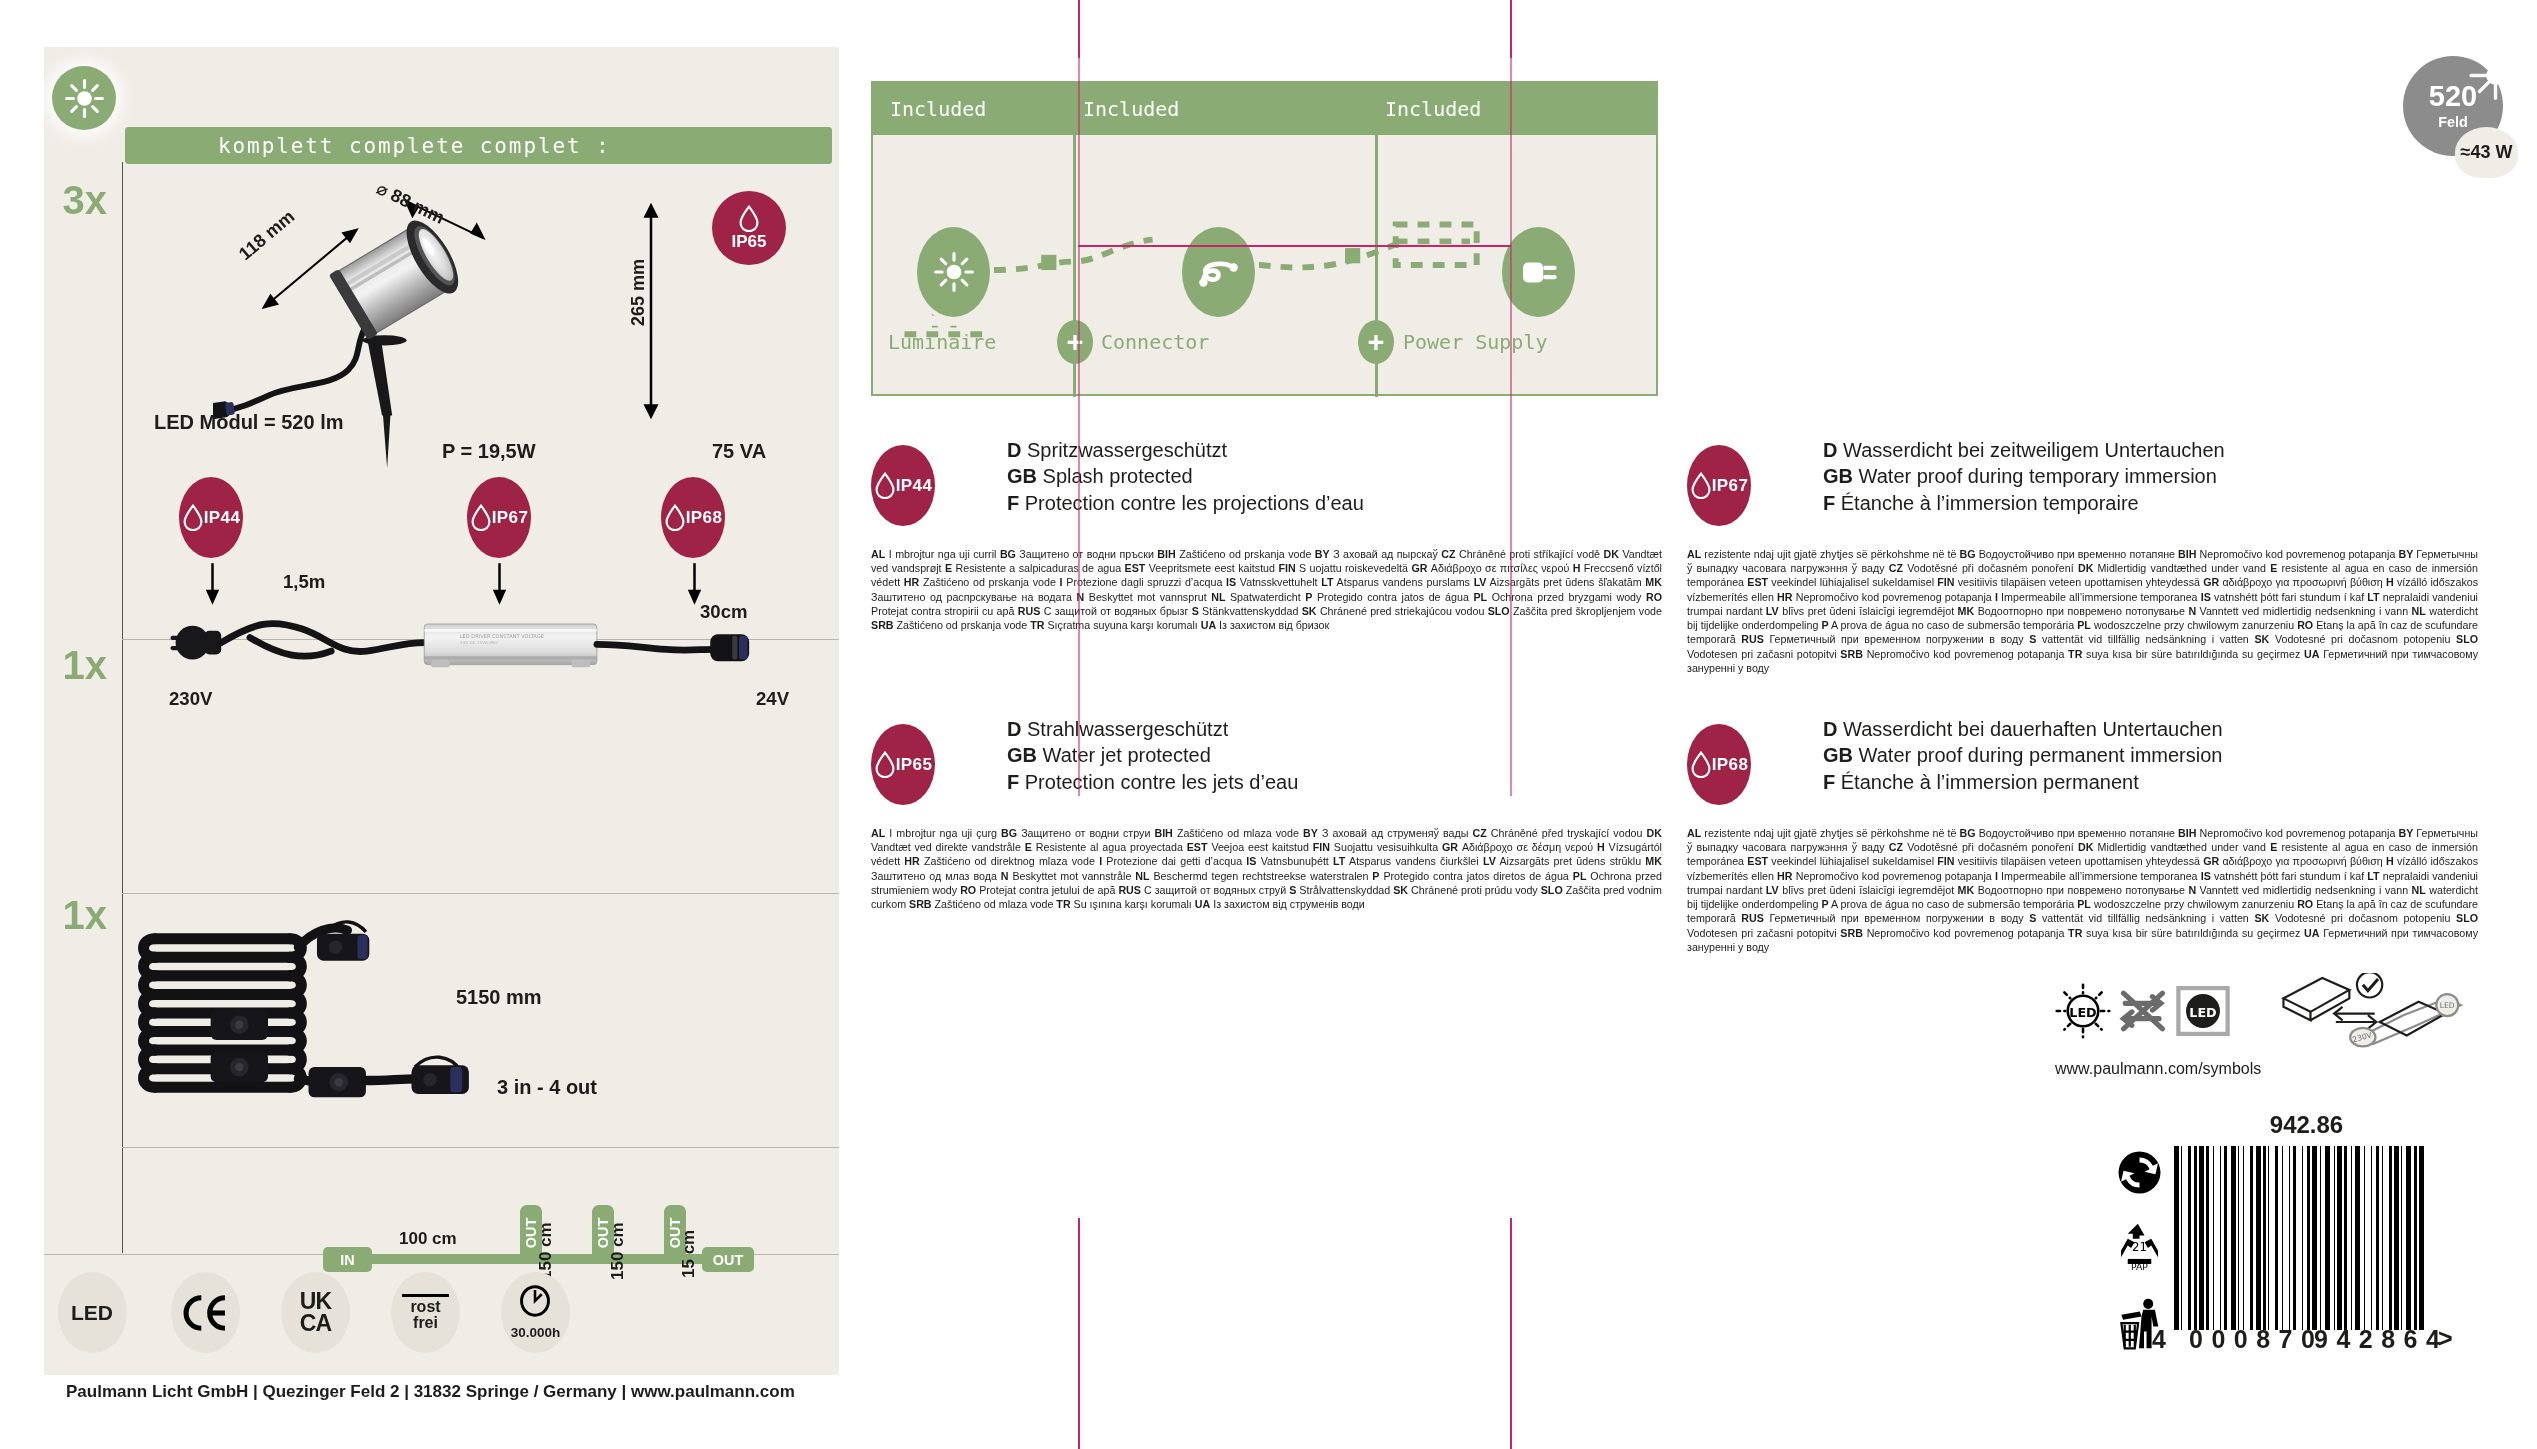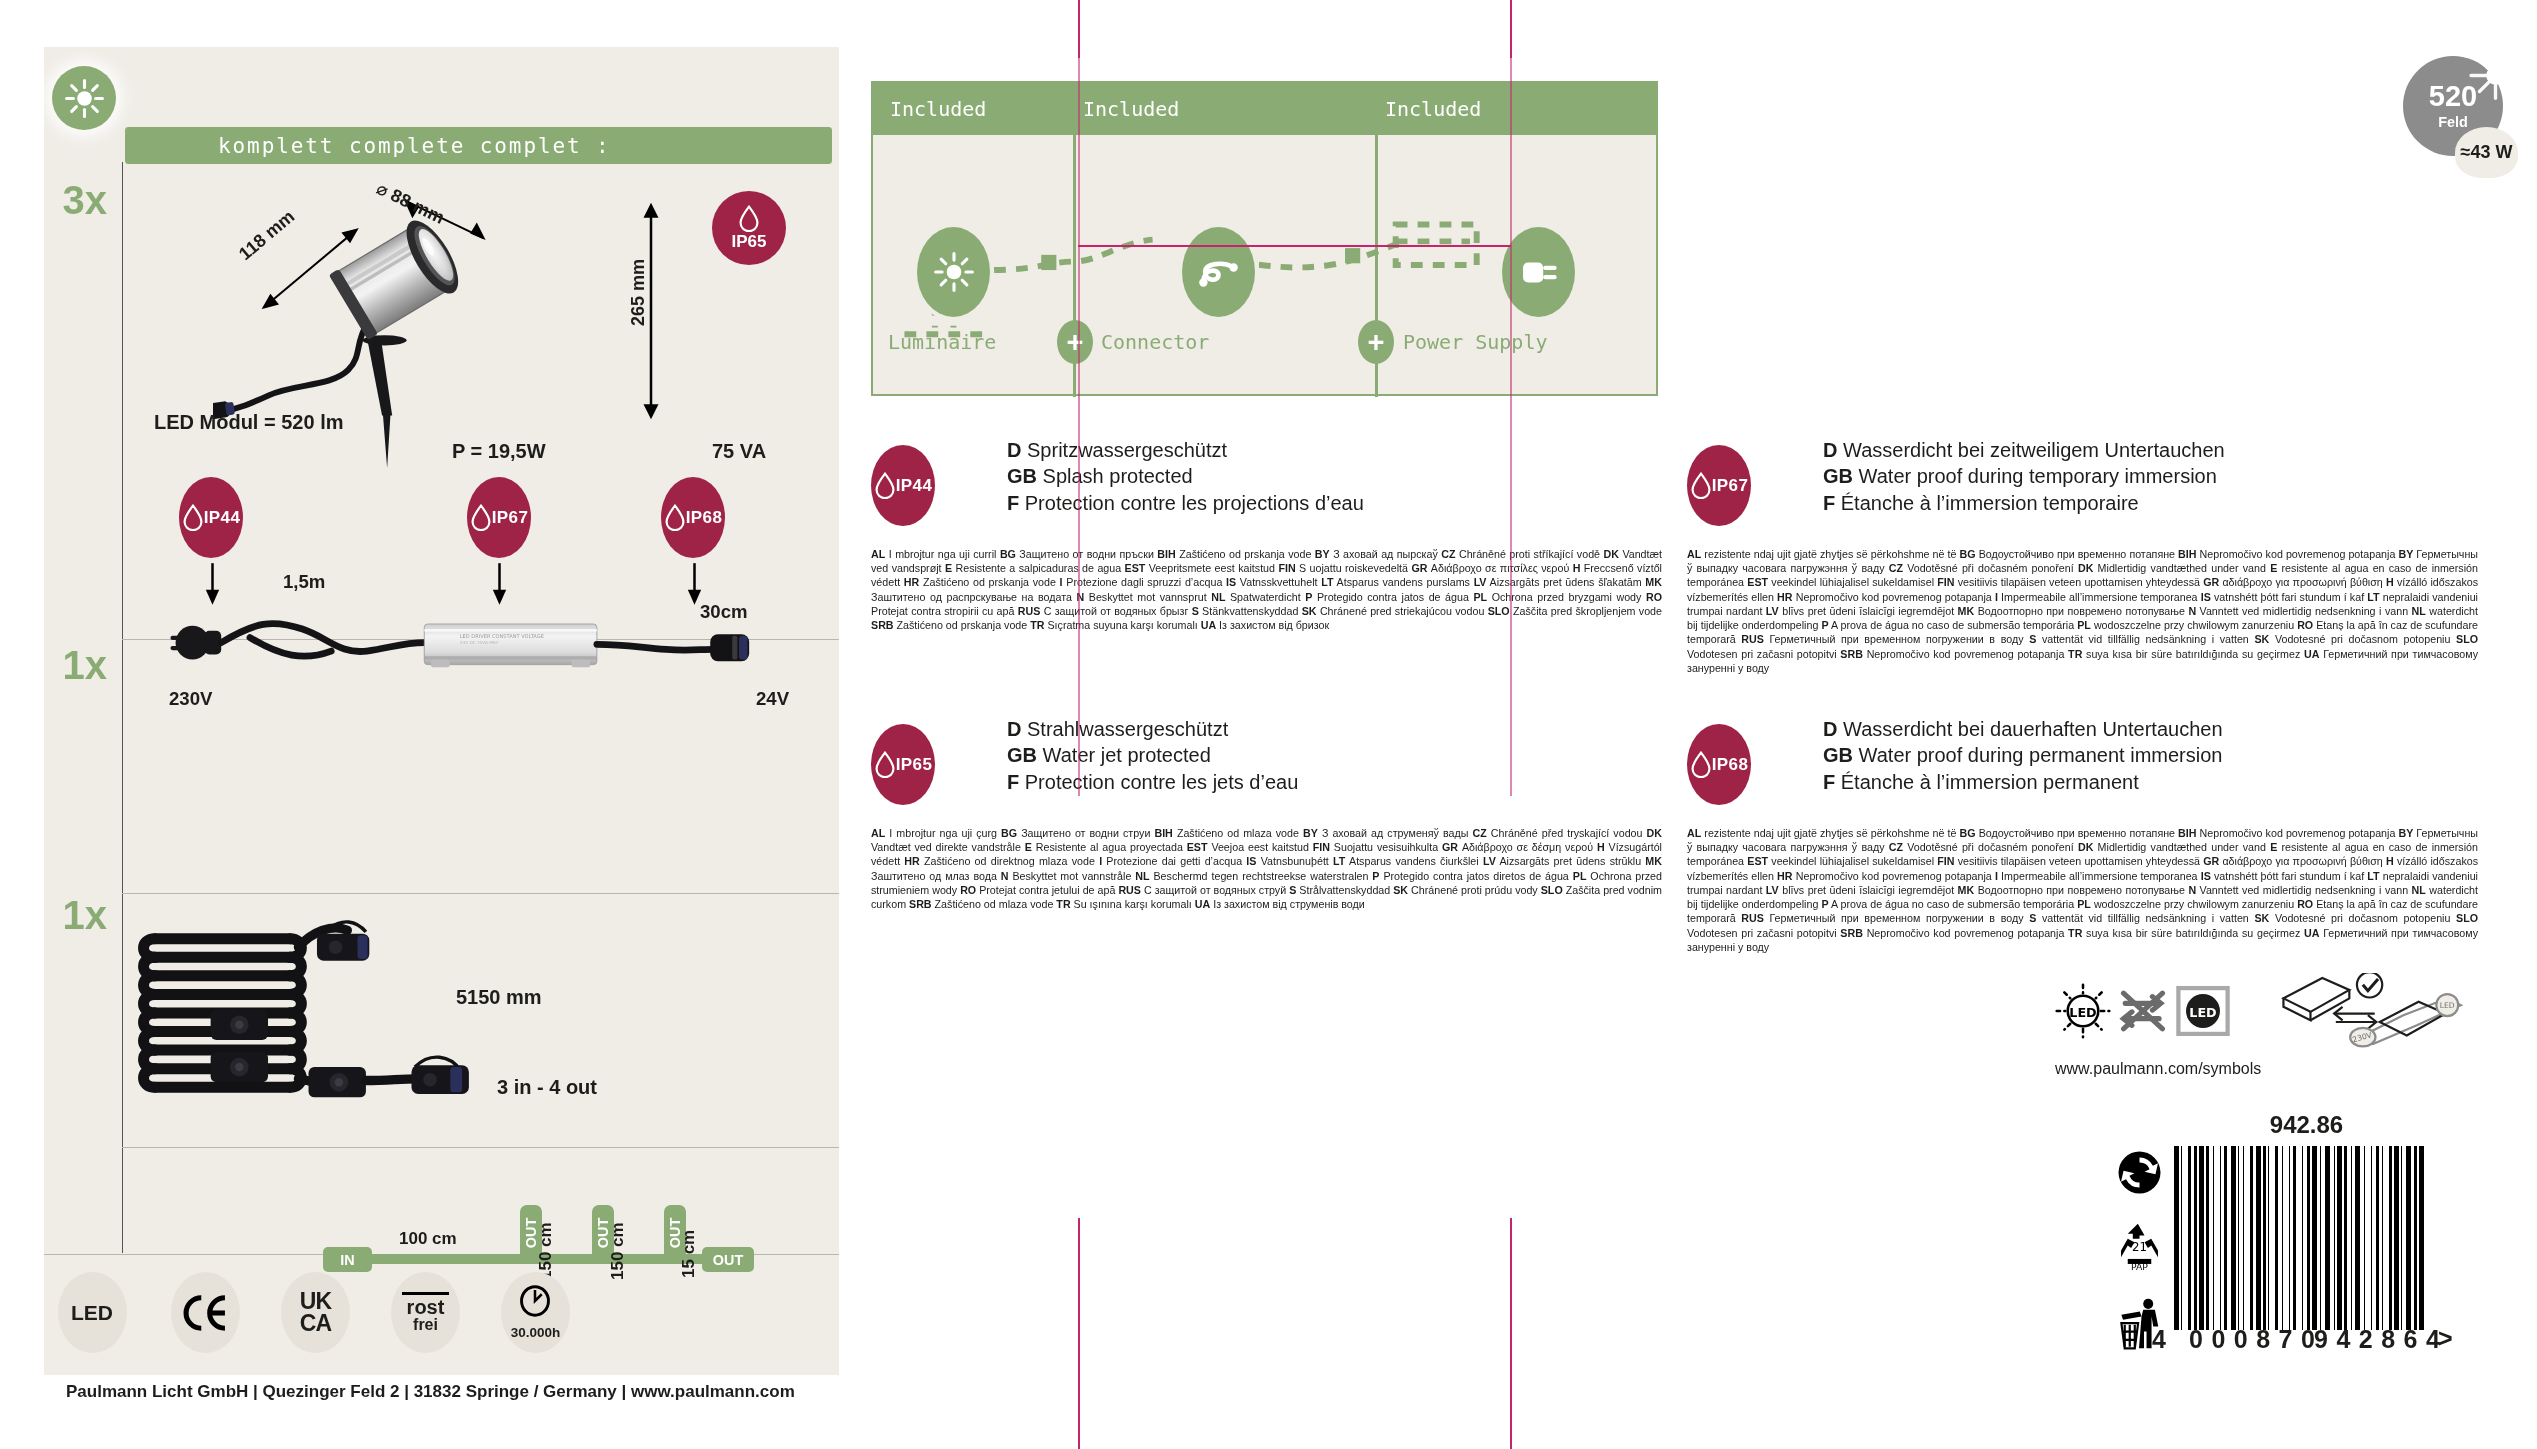--- a/index.html
+++ b/index.html
@@ -24,21 +24,21 @@
   #komplett-bar span{position:absolute;left:93px;top:6.8px;color:#fff;font-size:21px;
                      letter-spacing:1.9px;font-family:"DejaVu Sans Mono",monospace;}
 
   .qty{position:absolute;color:#8aac74;font-weight:bold;font-size:40px;}
   .vrule{position:absolute;width:0.8px;background:#55554f;}
   .hrule{position:absolute;height:0.8px;background:#b8b6ae;}
   .dimtxt{position:absolute;font-weight:bold;font-size:18px;white-space:nowrap;}
   #ledmodul{position:absolute;left:110px;top:364px;font-size:20px;font-weight:bold;}
 
   
-  #p-label{position:absolute;left:408px;top:393px;font-size:20px;font-weight:bold;text-align:right;}
+  #p-label{position:absolute;left:398px;top:393px;font-size:20px;font-weight:bold;text-align:right;}
   #va-label{position:absolute;left:668px;top:393px;font-size:20px;font-weight:bold;}
 
   .ip-oval{position:absolute;width:64px;height:81px;border-radius:50%;
            background:#9e2347;display:flex;flex-direction:row;
            align-items:center;justify-content:center;color:#fff;}
   .ip-oval .lbl{font-size:17px;font-weight:bold;letter-spacing:0.4px;margin-top:1.7px;}
   .ip-circle{position:absolute;width:74px;height:74px;border-radius:50%;
            background:#9e2347;display:flex;flex-direction:column;
            align-items:center;justify-content:center;color:#fff;}
   .ip-circle .lbl{font-size:17px;font-weight:bold;margin-top:0px;}
@@ -392,21 +392,21 @@
   <div class="logo-oval" style="left:237px;top:1225px;">
     <div style="text-align:center;line-height:.95;font-weight:bold;font-size:23px;letter-spacing:-0.8px;">
       <div>UK</div>
       <div>CA</div>
     </div>
   </div>
 
   <div class="logo-oval" style="left:347px;top:1225px;">
     <div style="text-align:center;">
       <div style="height:2.5px;background:#000;width:47px;margin:0 auto 2.5px;"></div>
-      <div style="font-size:20px;font-weight:bold;line-height:1;">rost</div>
+      <div style="font-size:16px;font-weight:bold;line-height:1;">rost</div>
       <div style="font-size:16px;font-weight:bold;line-height:1;">frei</div>
     </div>
   </div>
 
   <div class="logo-oval" style="left:457px;top:1225px;">
     <div style="text-align:center;">
       <svg width="34" height="37" viewBox="0 0 40 44">
         <ellipse cx="20" cy="19" rx="16" ry="17" fill="none" stroke="#000" stroke-width="3.5"></ellipse>
         <path d="M20 6 L20 19 L28 11" fill="none" stroke="#000" stroke-width="3"></path>
       </svg>

